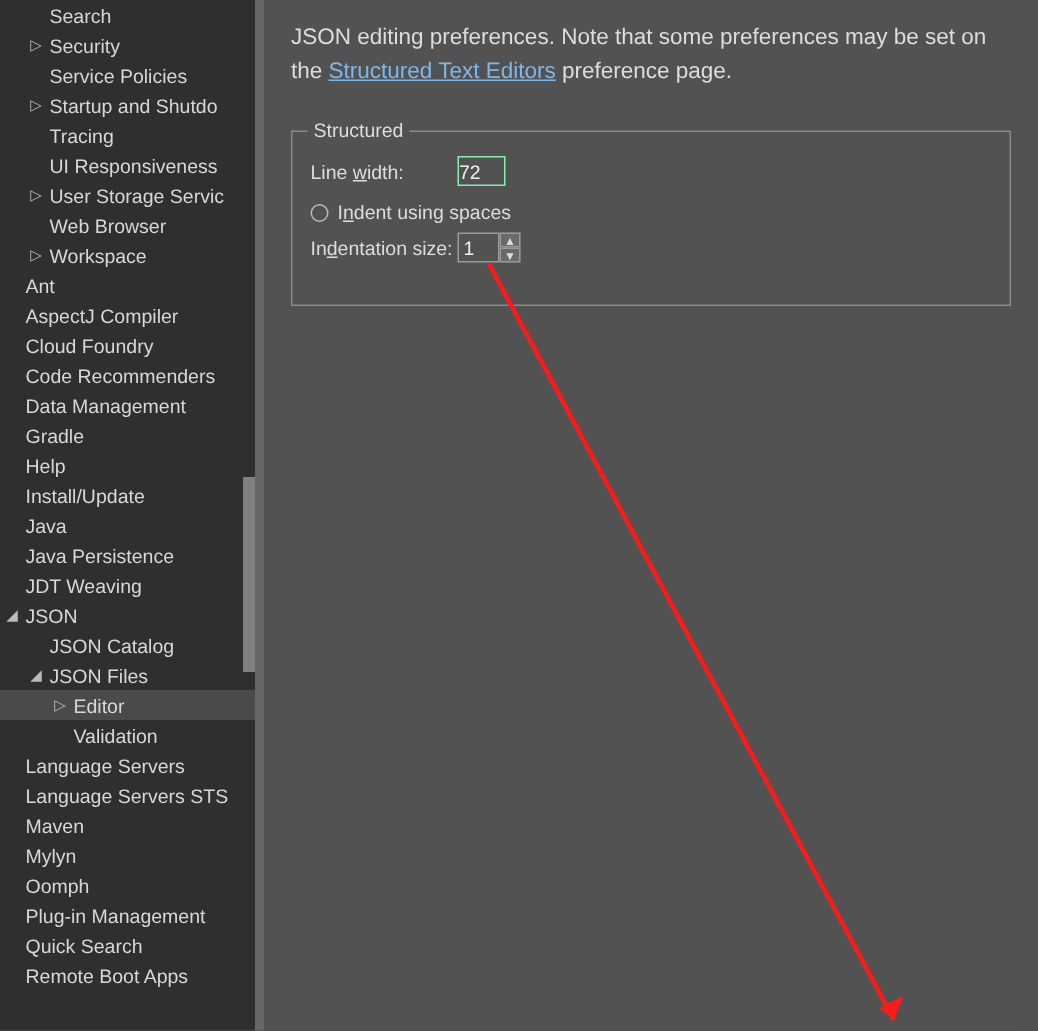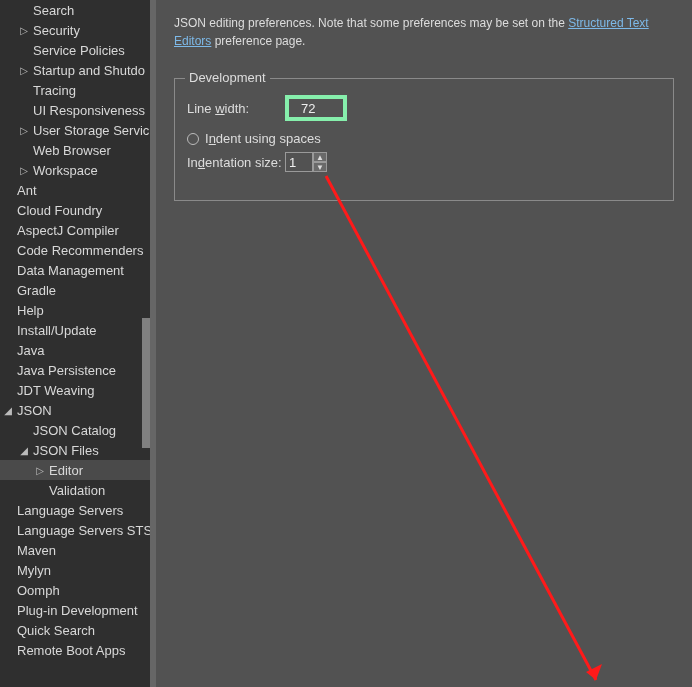--- a/index.html
+++ b/index.html
@@ -1,34 +1,34 @@
 <!DOCTYPE html>
 <html><head>
 <meta charset="utf-8">
 <style>
   html,body{margin:0;padding:0;height:100%;font-family:"Segoe UI",Tahoma,sans-serif;font-size:13px;background:#4a4a4a;color:#ddd;overflow:hidden}
   .app{display:flex;width:692px;height:687px;position:relative}
-  .sidebar{width:150px;background:#2f2f2f;color:#d8d8d8;overflow:hidden;flex-shrink:0;position:relative}
+  .sidebar{width:170px;background:#2f2f2f;color:#d8d8d8;overflow:hidden;flex-shrink:0;position:relative}
   .tree{list-style:none;margin:0;padding:0}
   .tree li{white-space:nowrap;overflow:hidden;text-overflow:clip}
   .tree .row{display:flex;align-items:center;height:20px;padding-right:2px;cursor:default}
   .tree .exp{width:12px;height:12px;display:inline-flex;align-items:center;justify-content:center;flex-shrink:0;color:#bbb;font-size:10px;margin-left:2px}
   .tree .pad{display:inline-block;flex-shrink:0}
   .tree .lbl{padding-left:3px}
   .selected{background:#4a4a4a}
   .scroll-thumb{position:absolute;right:0;top:318px;width:8px;height:130px;background:#808080}
   .divider{width:6px;background:#666;flex-shrink:0}
   .main{flex:1;background:#525252;position:relative;padding:14px 18px 10px 18px;color:#ddd}
-  .intro{line-height:1.5;font-size:12px}
+  .intro{line-height:1.5;font-size:15px}
   .intro a{color:#7db9e8;text-decoration:underline}
   .fieldset{border:1px solid #8a8a8a;margin-top:28px;padding:16px 12px 18px 12px;position:relative}
   .legend{position:absolute;top:-9px;left:10px;background:#525252;padding:0 4px;font-size:13px}
   .form-row{display:flex;align-items:center;margin-bottom:10px}
   .form-row label{min-width:98px}
-  .txt{background:#525252;color:#eee;border:4px solid #86efac;height:18px;padding:0 12px;font-size:13px}
+  .txt{background:#525252;color:#eee;border:1px solid #86efac;height:18px;padding:0 0;font-size:13px}
   .txt.w50{width:30px}
   .radio-row{display:flex;align-items:center;margin-bottom:6px}
   .radio{appearance:none;width:12px;height:12px;border-radius:50%;border:1px solid #bbb;margin:0 6px 0 0;position:relative;background:#525252}
   .radio:checked::after{content:"";position:absolute;left:2px;top:2px;width:6px;height:6px;border-radius:50%;background:#ddd}
   .spin{display:flex;align-items:center}
   .spin input{background:#525252;color:#eee;border:1px solid #9a9a9a;width:20px;height:18px;font-size:13px;text-align:left;padding:0 3px}
   .spin .btns{display:flex;flex-direction:column;margin-left:0}
   .spin .btns button{width:14px;height:10px;padding:0;border:1px solid #9a9a9a;background:#6a6a6a;color:#ddd;font-size:8px;line-height:7px;display:flex;align-items:center;justify-content:center}
   .u{text-decoration:underline}
   
@@ -107,28 +107,28 @@
           <div class="row">
             <span class="pad" style="width: 0px;"></span>
             <span class="exp"></span>
             <span class="lbl">Ant</span>
           </div>
         </li>
         <li>
           <div class="row">
             <span class="pad" style="width: 0px;"></span>
             <span class="exp"></span>
+            <span class="lbl">AspectJ Compiler</span>
+          </div>
+        </li>
+        <li>
+          <div class="row">
+            <span class="pad" style="width: 0px;"></span>
+            <span class="exp"></span>
             <span class="lbl">Cloud Foundry</span>
-          </div>
-        </li>
-        <li>
-          <div class="row">
-            <span class="pad" style="width: 0px;"></span>
-            <span class="exp"></span>
-            <span class="lbl">AspectJ Compiler</span>
           </div>
         </li>
         <li>
           <div class="row">
             <span class="pad" style="width: 0px;"></span>
             <span class="exp"></span>
             <span class="lbl">Code Recommenders</span>
           </div>
         </li>
         <li>
@@ -247,21 +247,21 @@
           <div class="row">
             <span class="pad" style="width: 0px;"></span>
             <span class="exp"></span>
             <span class="lbl">Oomph</span>
           </div>
         </li>
         <li>
           <div class="row">
             <span class="pad" style="width: 0px;"></span>
             <span class="exp"></span>
-            <span class="lbl">Plug-in Development</span>
+            <span class="lbl">Plug-in Management</span>
           </div>
         </li>
         <li>
           <div class="row">
             <span class="pad" style="width: 0px;"></span>
             <span class="exp"></span>
             <span class="lbl">Quick Search</span>
           </div>
         </li>
         <li>
@@ -274,21 +274,21 @@
       </ul>
     <div class="scroll-thumb"></div>
   </div>
   <div class="divider"></div>
   <div class="main">
     <div class="intro">
       <span>JSON editing preferences.  Note that some preferences may be set on the </span><a href="#">Structured Text Editors</a><span> preference page.</span>
     </div>
 
     <div class="fieldset">
-      <div class="legend">Development</div>
+      <div class="legend">Structured</div>
 
       <div class="form-row">
         <label>
           <span>Line </span><span class="u">w</span><span>idth:</span>
         </label>
         <input class="txt w50" value="72" style="">
       </div>
 
 
       <div class="radio-row">

